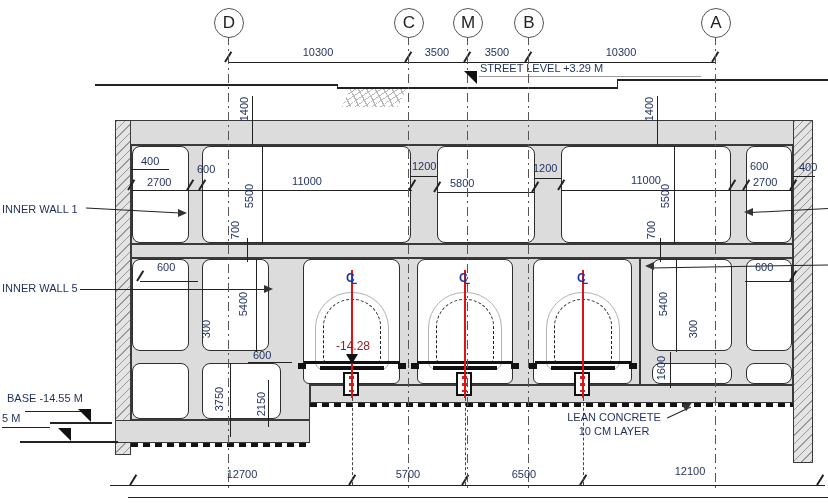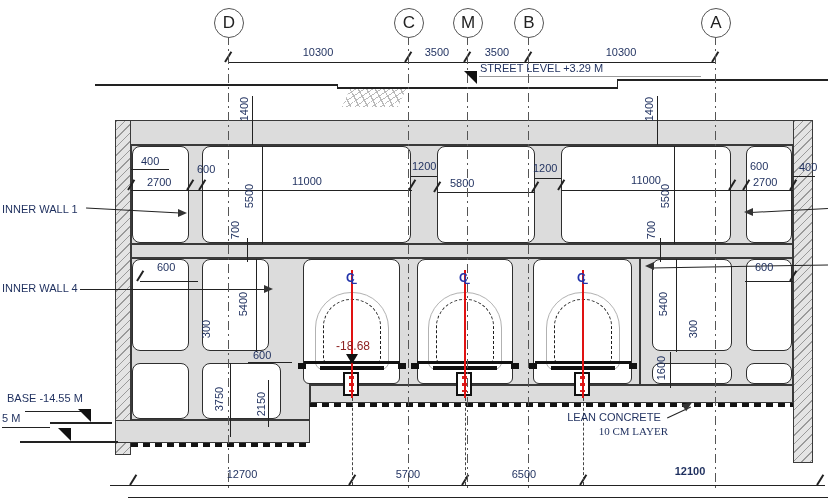--- a/index.html
+++ b/index.html
@@ -138,21 +138,21 @@
   <div class="blk" style="left:398px;top:363px;width:8px;height:6px;"></div>
   <div class="blk" style="left:320px;top:366px;width:64px;height:4px;"></div>
   <div class="sump" style="left:343px;top:372px;">
       <div class="sump-red"></div>
     </div>
   <div class="redcl" style="left:351px;top:270px;height:128px;"></div>
   <div class="clsym" style="left:346px;top:271px;">
       <span class="c">C</span>
       <span class="l">L</span>
     </div>
-  <div class="dim maroon" style="left:336px;top:339px;">-18.68</div>
+  <div class="dim maroon" style="left:336px;top:339px;">-14.28</div>
   <div class="tri-d" style="left:346px;top:354px;"></div>
 
   <div class="tun-outer" style="left:428px;top:292px;"></div>
   <div class="tun-inner" style="left:436px;top:299px;"></div>
   <div class="blk" style="left:417px;top:361px;width:96px;height:3px;"></div>
   <div class="blk" style="left:411px;top:363px;width:8px;height:6px;"></div>
   <div class="blk" style="left:511px;top:363px;width:8px;height:6px;"></div>
   <div class="blk" style="left:433px;top:366px;width:64px;height:4px;"></div>
   <div class="sump" style="left:456px;top:372px;">
       <div class="sump-red"></div>
@@ -217,21 +217,21 @@
   <div class="vtx" style="left:631px;top:224px;">700</div>
   <div class="vl" style="left:660px;top:238px;height:24px;"></div>
   <div class="dim" style="left:750px;top:160px;">600</div>
   <div class="dim" style="left:753px;top:176px;">2700</div>
   <div class="dim" style="left:799px;top:161px;">400</div>
   <div class="hl" style="left:793px;top:176px;width:22px;"></div>
 
   <div class="lbl" style="left:2px;top:203px;">INNER WALL 1</div>
   <div class="hl" style="left:86px;top:210px;width:94px;transform:rotate(3deg);"></div>
   <div class="ar-r" style="left:178px;top:209px;"></div>
-  <div class="lbl" style="left:2px;top:282px;">INNER WALL 4</div>
+  <div class="lbl" style="left:2px;top:282px;">INNER WALL 5</div>
   <div class="hl" style="left:80px;top:289px;width:186px;"></div>
   <div class="ar-r" style="left:264px;top:285px;"></div>
 
   <div class="hl" style="left:751px;top:210px;width:77px;transform:rotate(-3deg);"></div>
   <div class="ar-l" style="left:744px;top:208px;"></div>
   <div class="hl" style="left:652px;top:266px;width:176px;transform:rotate(-1deg);"></div>
   <div class="ar-l" style="left:645px;top:262px;"></div>
 
   <div class="dim" style="left:157px;top:261px;">600</div>
   <div class="hl" style="left:140px;top:281px;width:58px;"></div>
@@ -258,32 +258,32 @@
   <div class="lbl" style="left:7px;top:392px;">BASE -14.55 M</div>
   <div class="hl" style="left:25px;top:411px;width:64px;"></div>
   <div class="lvl" style="left:78px;top:409px;"></div>
   <div class="hl" style="left:50px;top:422px;width:62px;height:1.5px;"></div>
   <div class="lbl" style="left:2px;top:412px;">5 M</div>
   <div class="hl" style="left:2px;top:427px;width:48px;"></div>
   <div class="lvl" style="left:58px;top:428px;"></div>
   <div class="hl" style="left:20px;top:441px;width:98px;height:1.5px;"></div>
 
   <div class="dim" style="left:560px;top:411px;width:108px;text-align:center;">LEAN CONCRETE</div>
-  <div class="dim" style="left:560px;top:425px;width:108px;text-align:right;font-family:Liberation Serif, serif;">10 CM LAYER</div>
+  <div class="dim" style="left:560px;top:425px;width:108px;text-align:center;">10 CM LAYER</div>
   <div class="hl" style="left:666px;top:412px;width:26px;transform:rotate(-25deg);"></div>
   <div class="ar-ur" style="left:683px;top:401px;"></div>
 
   <div class="dashv" style="left:352px;top:393px;height:92px;"></div>
   <div class="dashv" style="left:465px;top:393px;height:92px;"></div>
   <div class="dashv" style="left:583px;top:393px;height:92px;"></div>
   <div class="hl" style="left:110px;top:485px;width:715px;"></div>
   <div class="tk" style="left:127px;top:479px;"></div>
   <div class="tk" style="left:346px;top:479px;"></div>
   <div class="tk" style="left:459px;top:479px;"></div>
   <div class="tk" style="left:577px;top:479px;"></div>
   <div class="tk" style="left:814px;top:479px;"></div>
   <div class="dim dimc" style="left:207px;top:468px;">12700</div>
   <div class="dim dimc" style="left:373px;top:468px;">5700</div>
   <div class="dim dimc" style="left:489px;top:460px;margin-top:8px;">6500</div>
-  <div class="dim dimc" style="left:655px;top:465px;font-weight:bold;">12100</div>
+  <div class="dim dimc" style="left:655px;top:465px;">12100</div>
   <div class="hl" style="left:128px;top:497px;width:700px;"></div>
 
 </div>
 
 </body></html>

